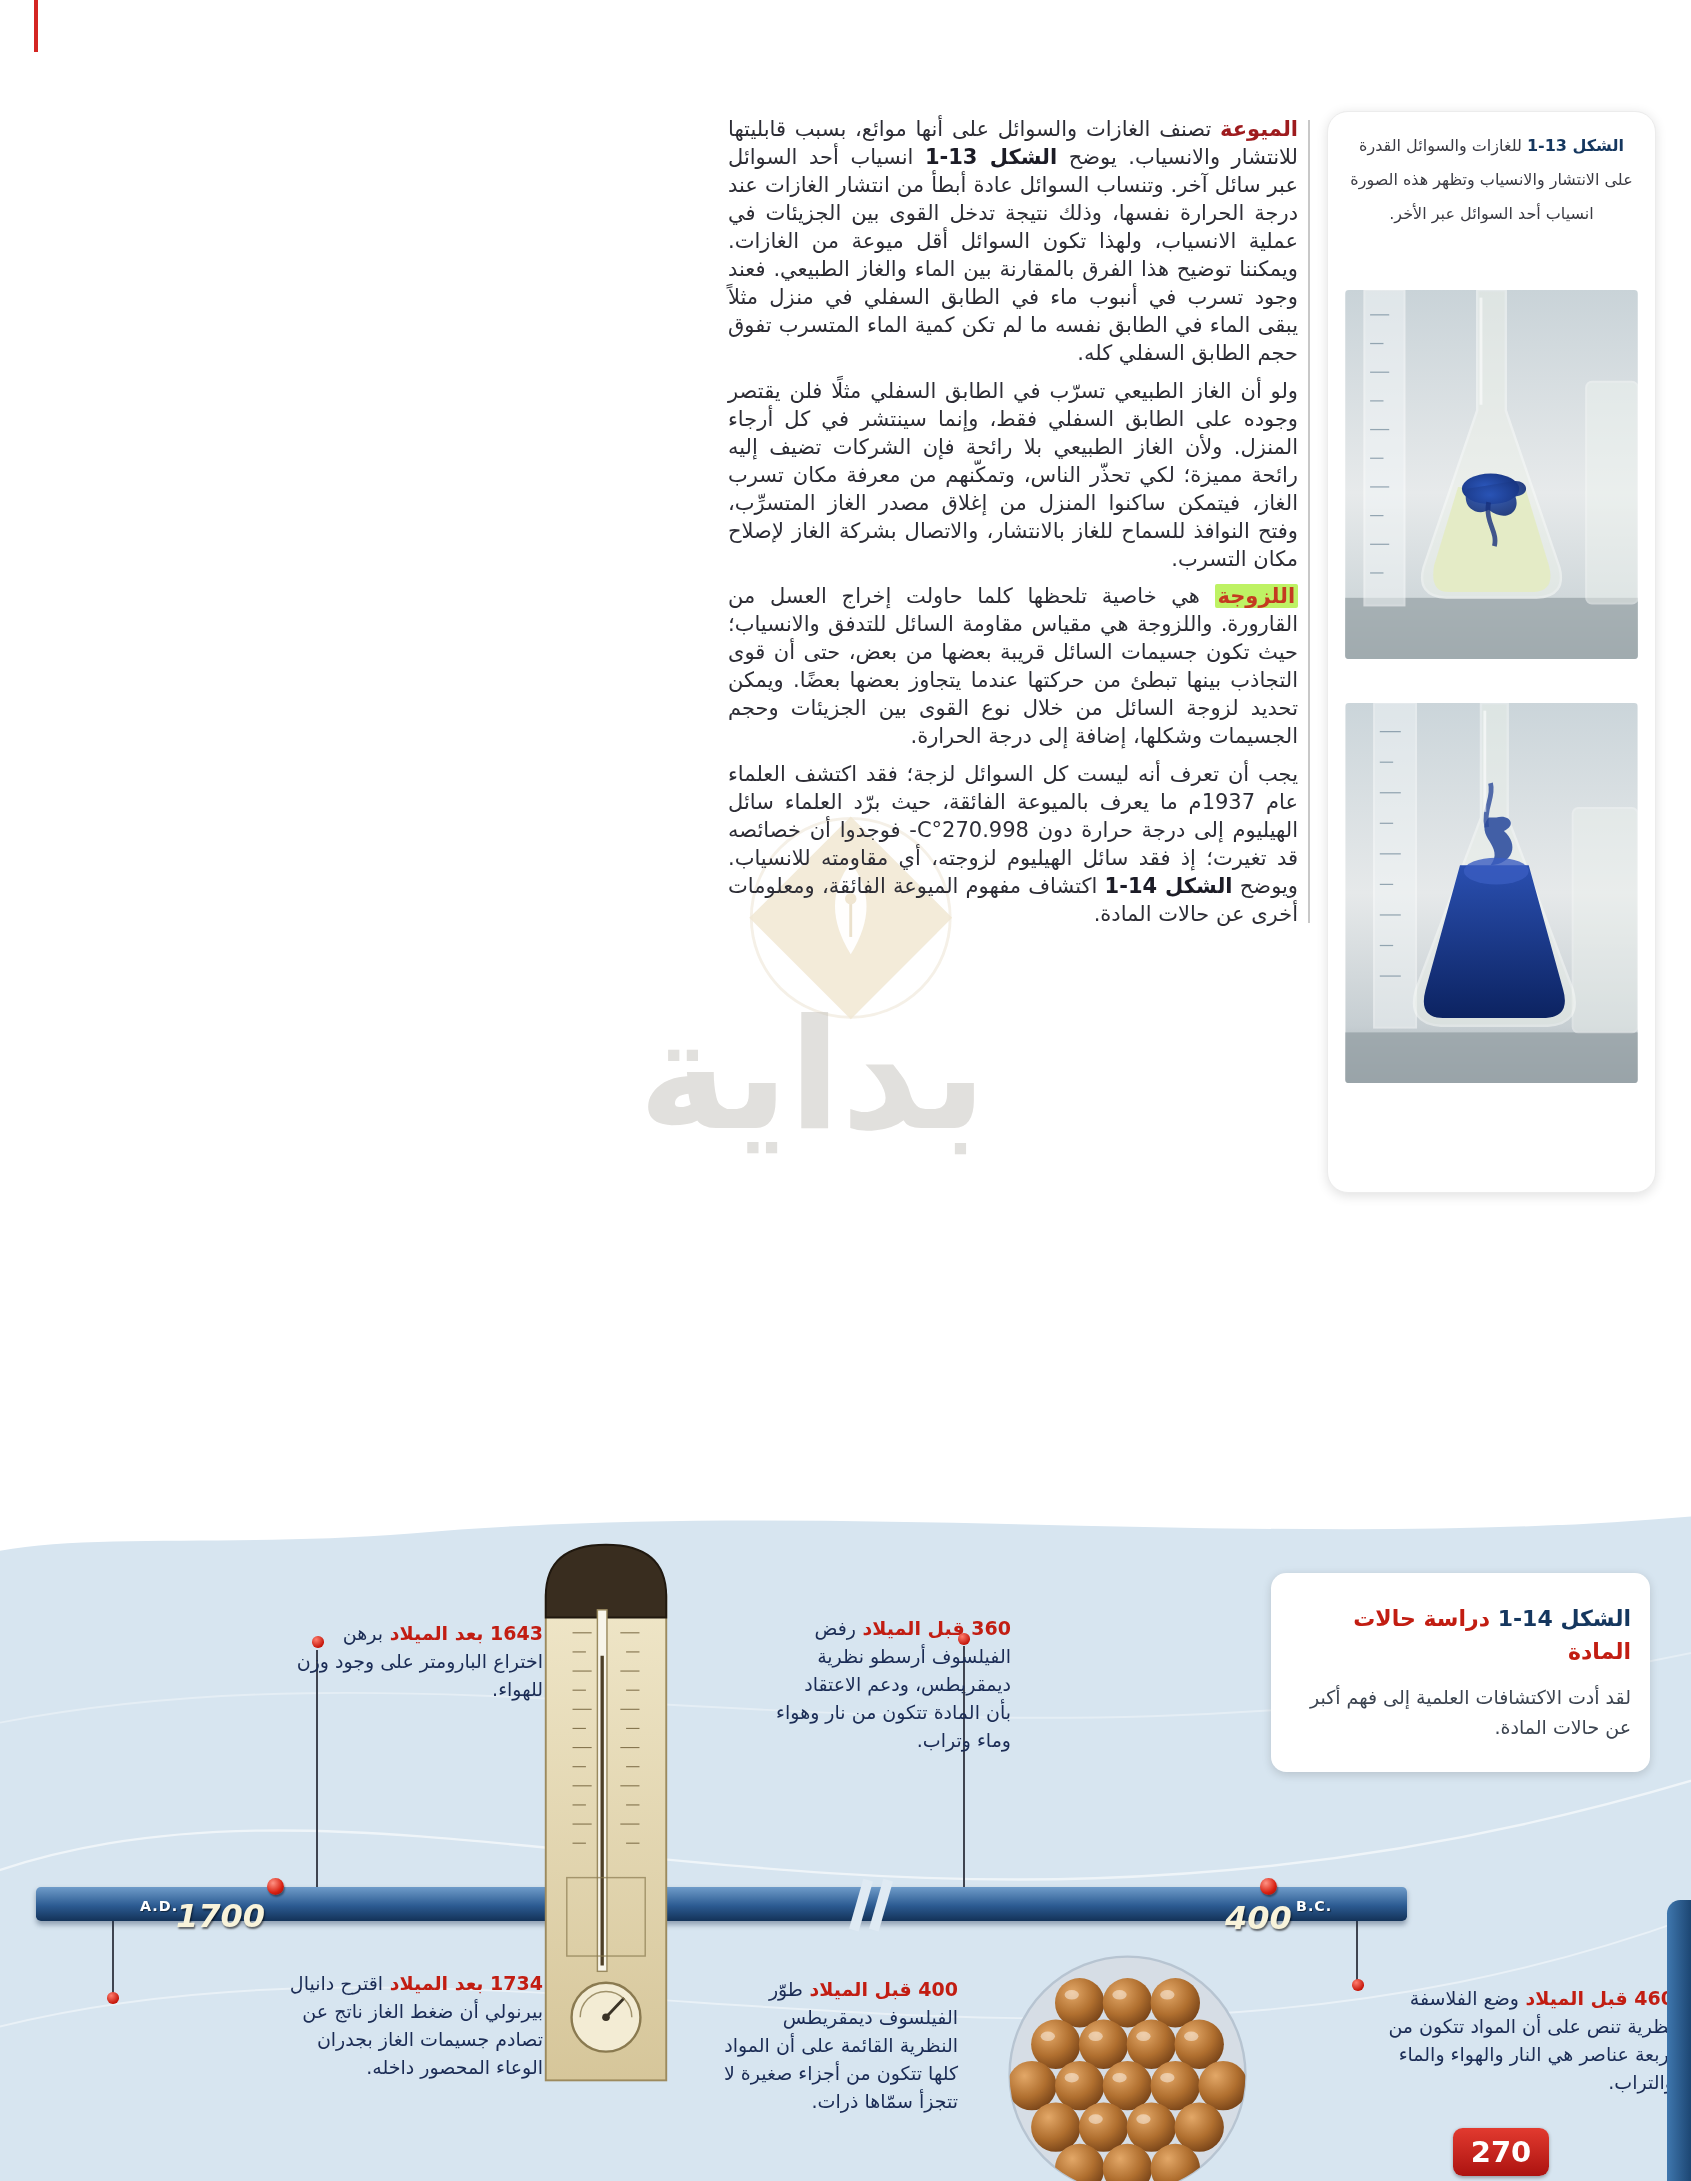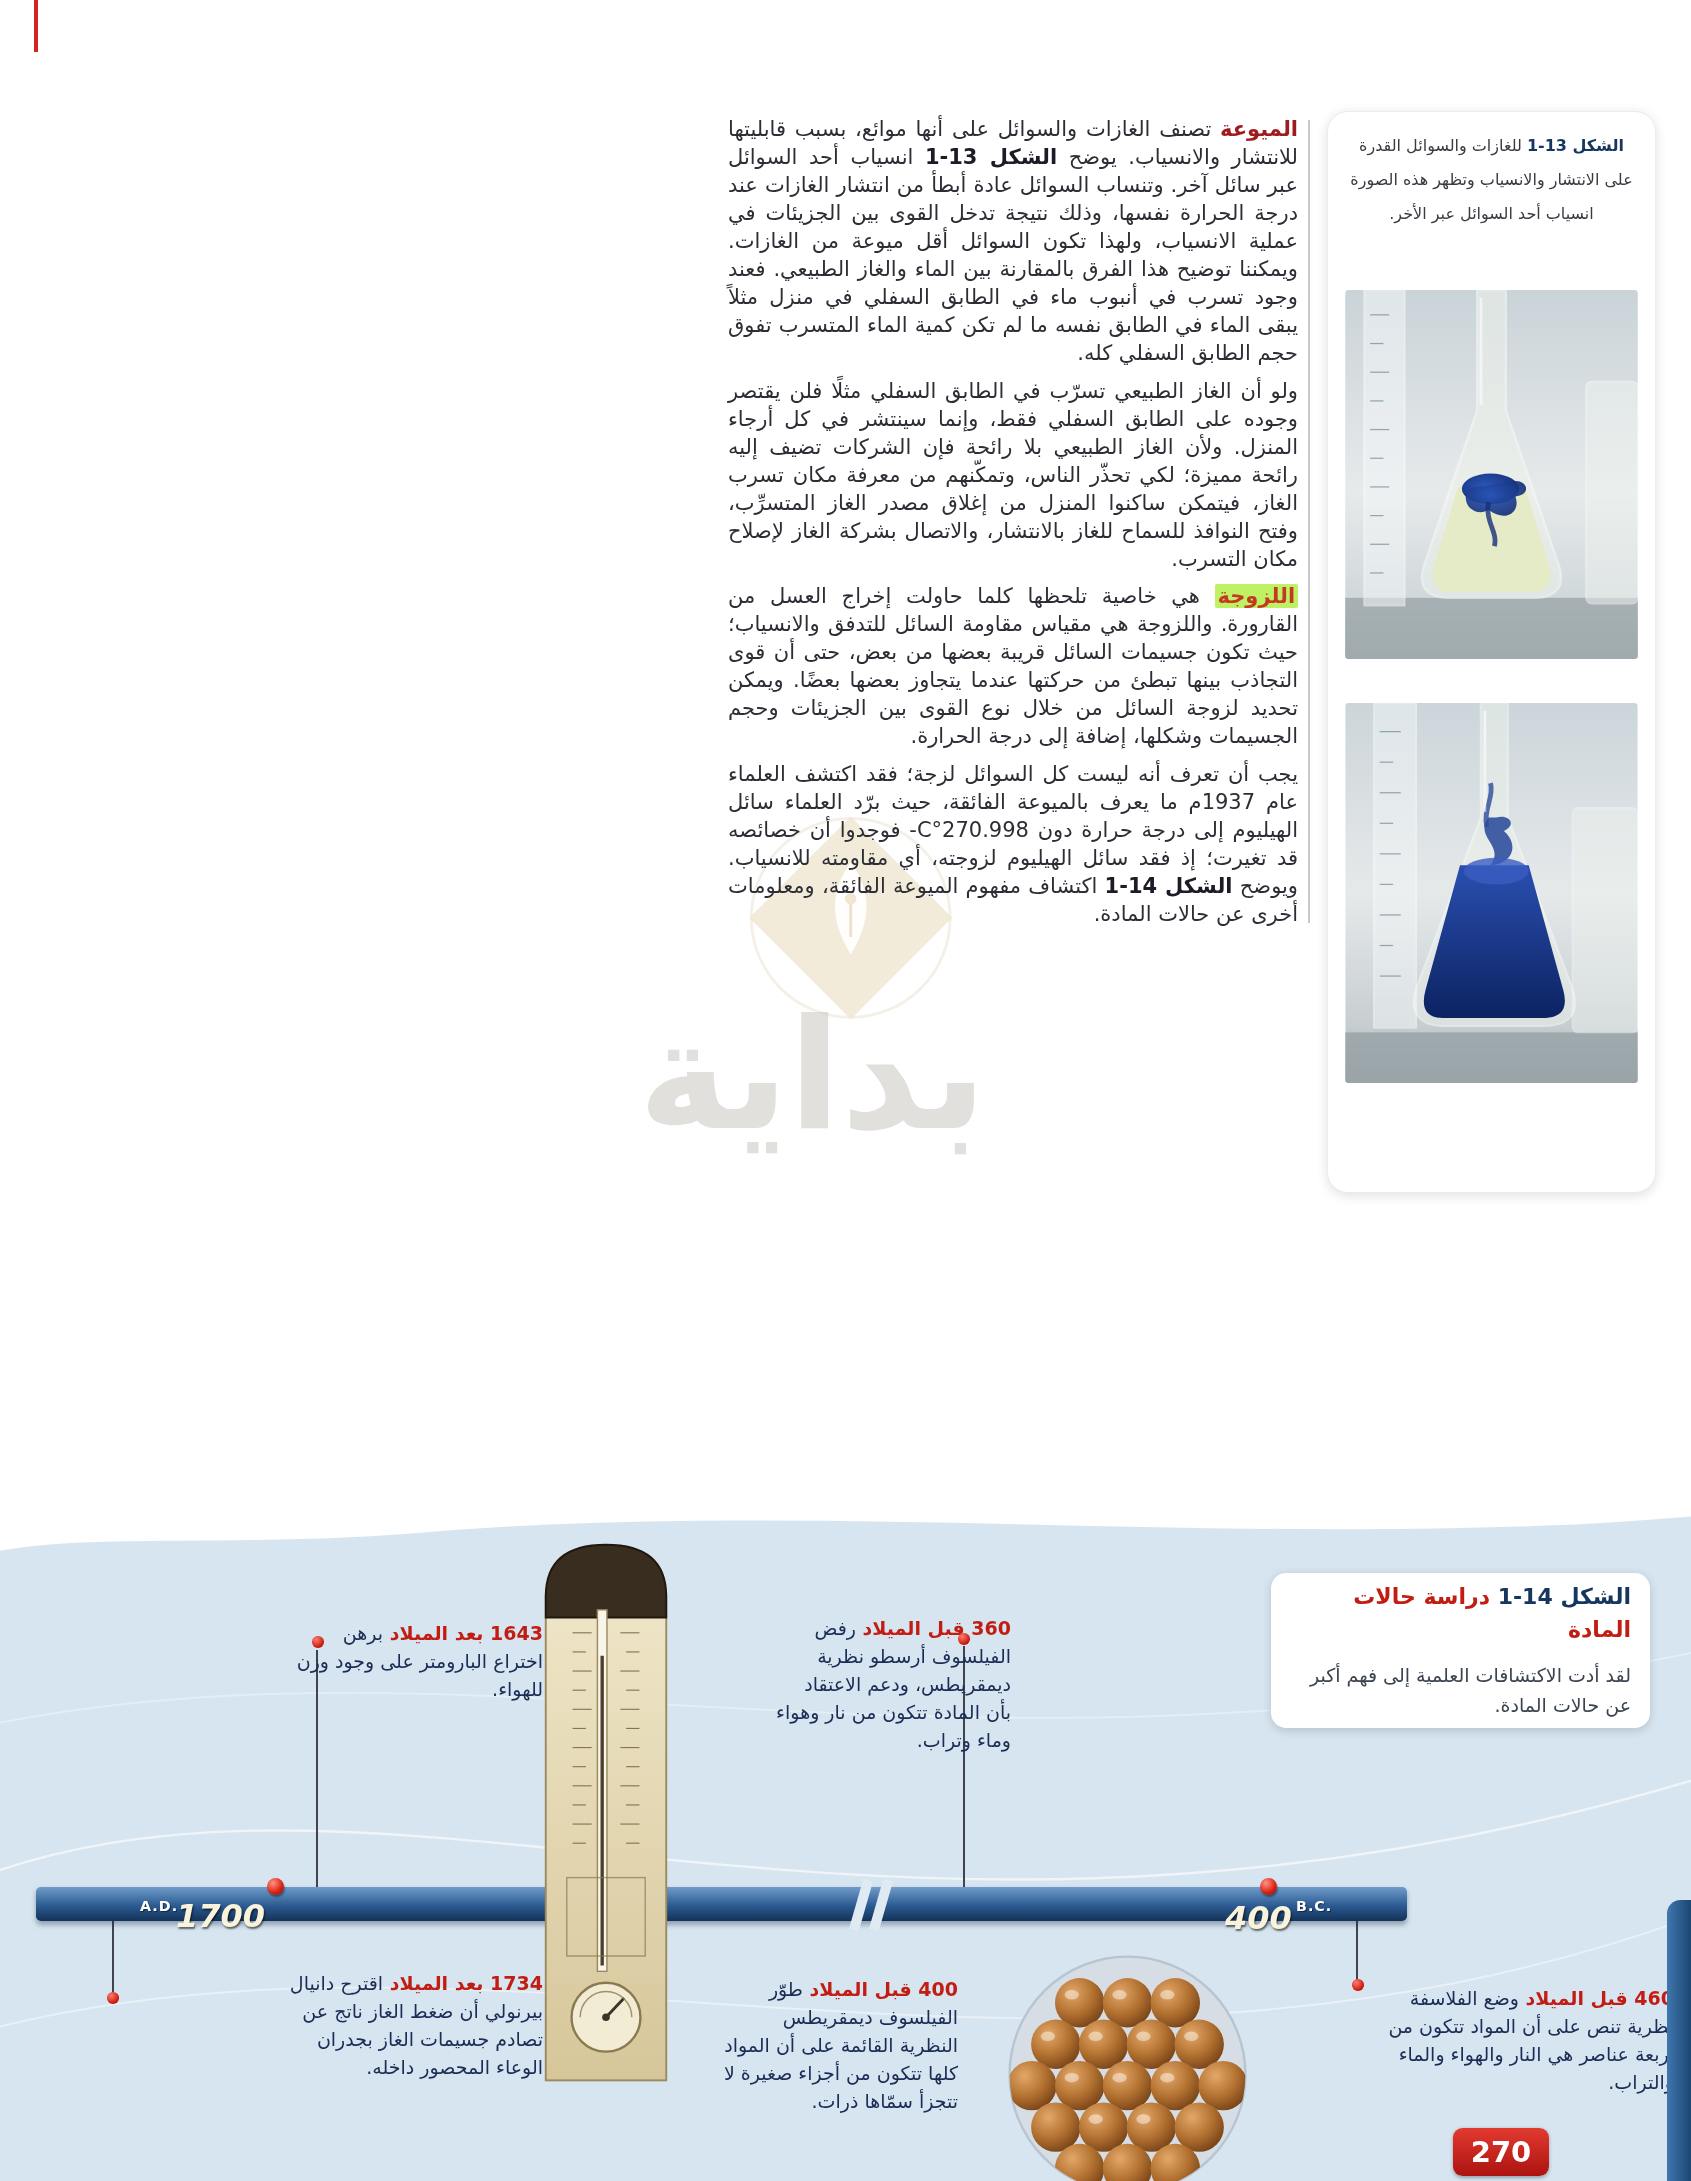--- a/index.html
+++ b/index.html
@@ -40,21 +40,21 @@
   .photo-top { margin-top:59px; }
   .photo-bottom { margin-top:44px; }
 
   
   .timeline-section { position:absolute; left:0; top:1501px; width:1692px; height:681px; z-index:0; }
   .timeline-section svg { display:block; }
 
   .fig14-card {
     position:absolute; left:1271px; top:1573px; width:379px; z-index:3;
     background:#fff; border-radius:15.3px; box-shadow:0 2.9px 9.6px rgba(0,0,0,.15);
-    box-sizing:border-box; padding:8px 19px; direction:rtl; text-align:right;
+    box-sizing:border-box; padding:30px 19px; direction:rtl; text-align:right;
   }
   .fig14-title { font-size:22px; line-height:32.5px; font-weight:bold; }
   .fig14-body  { font-size:19px; line-height:30px; color:#3c4450; margin-top:14px; }
 
   .tbar {
     position:absolute; left:36px; top:1887px; width:1371px; height:34px; z-index:3;
     background:linear-gradient(#6f9cc9, #2c5b92 55%, #133258);
     border-radius:4.8px; box-shadow:0 3.8px 4.8px rgba(20,40,70,.35);
   }
   .tbar-break { position:absolute; top:1879px; width:9.6px; height:52px; background:#dfeaf3; transform:rotate(16deg); z-index:4; }

